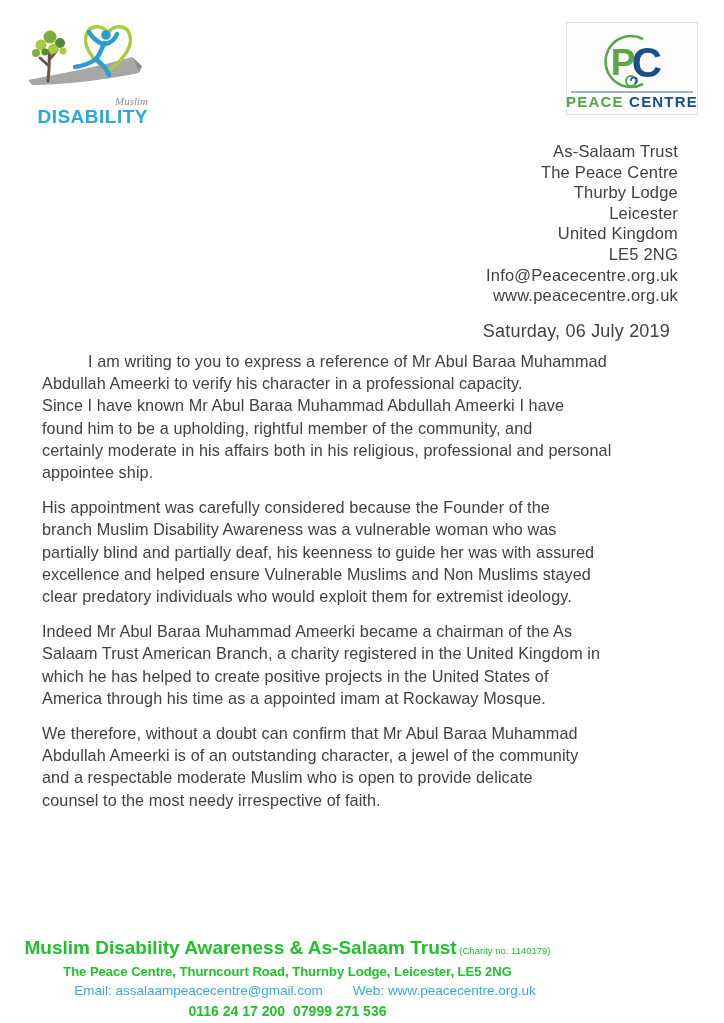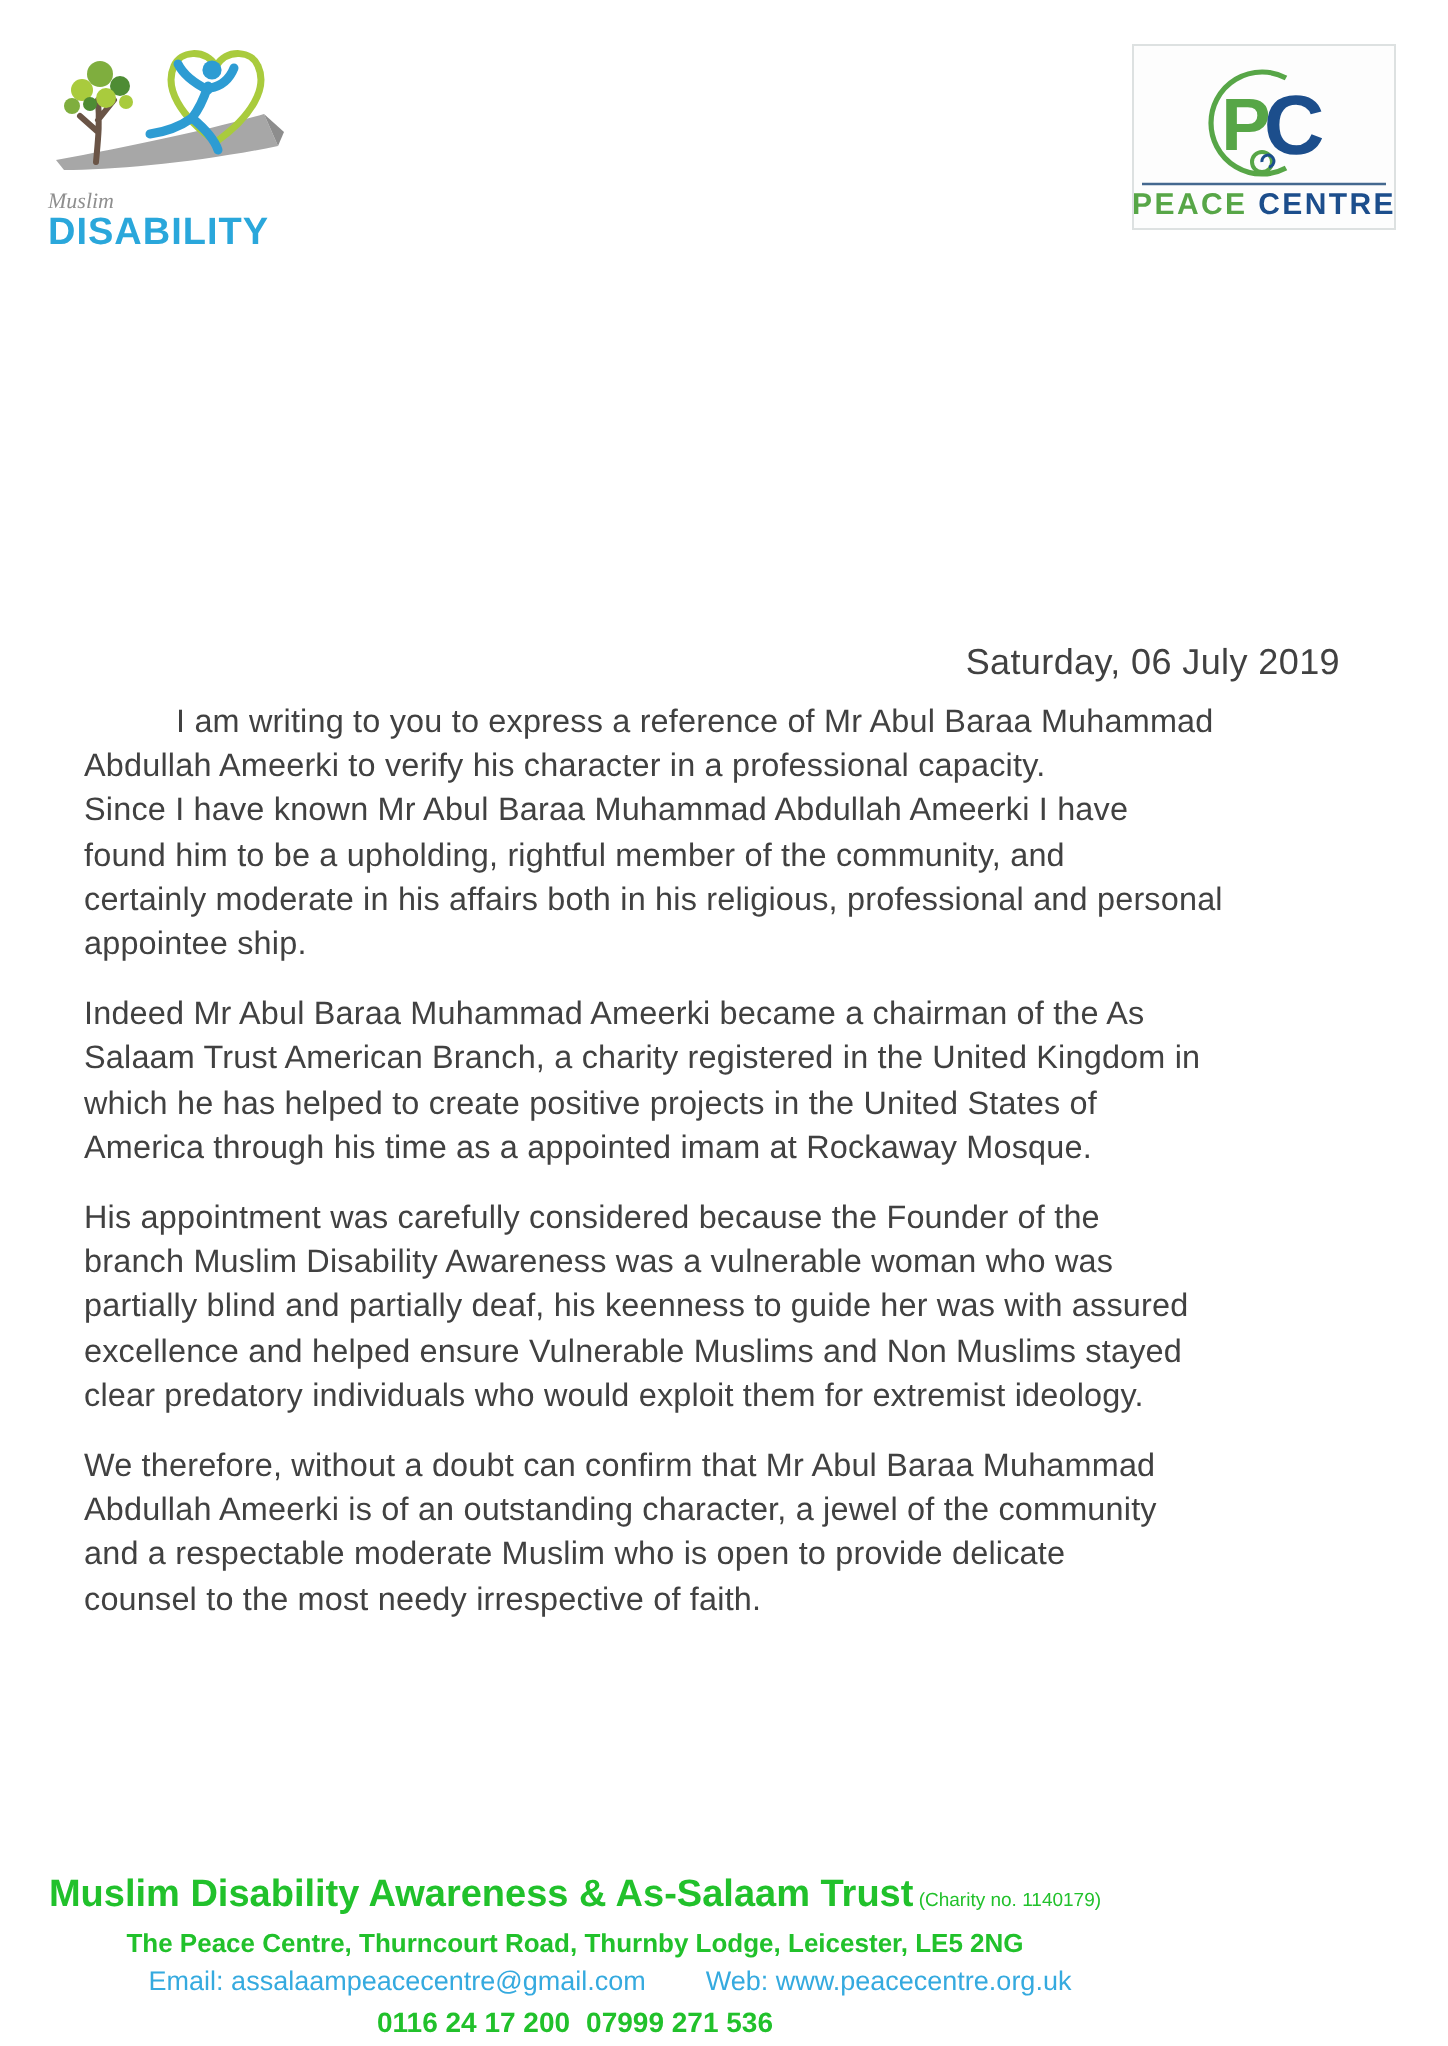--- a/index.html
+++ b/index.html
@@ -2,21 +2,21 @@
 <html><head>
 <meta charset="utf-8">
 <style>
   html,body { margin:0; padding:0; background:#ffffff; }
   .page {
     position:relative; width:724px; height:1023px; background:#ffffff;
     font-family:"Liberation Sans", sans-serif; color:#414141; overflow:hidden;
   }
 
   
-  .logo-left { position:absolute; left:24px; top:16px; width:124px; text-align:left; }
+  .logo-left { position:absolute; left:24px; top:16px; width:124px; text-align:right; }
   .logo-left svg { display:block; margin:0 auto; }
   .ml-script { font-family:"Liberation Serif", serif; font-style:italic; color:#8f8f8f;
                font-size:11px; line-height:11px; margin-top:-6px; }
   .ml-word { color:#2aa7db; font-weight:bold; font-size:19px; line-height:20px;
              letter-spacing:0.5px; }
 
   .logo-right { position:absolute; left:566px; top:22px; width:132px; height:93px;
                 background:#fdfdfd; border:1px solid #dde1e1; box-sizing:border-box;
                 padding-top:3px; }
 
@@ -94,39 +94,47 @@
         <circle cx="64" cy="55" r="5" stroke="#57a647" stroke-width="2"></circle>
         <path d="M64 55 a3 3 0 1 1 3.5 2.5" stroke="#1c4e8c" stroke-width="1.5"></path>
       </g>
 
       <line x1="4" y1="66" x2="126" y2="66" stroke="#44688f" stroke-width="1.2"></line>
 
       <text x="65" y="81" text-anchor="middle" font-size="15" font-weight="bold" letter-spacing="1.2"><tspan fill="#57a647">PEACE </tspan><tspan fill="#1c4e8c">CENTRE</tspan></text>
     </svg>
   </div>
 
+  <div class="address">As-Salaam Trust
+The Peace Centre
+Thurby Lodge
+Leicester
+United Kingdom
+LE5 2NG
+Info@Peacecentre.org.uk
+www.peacecentre.org.uk</div>
 
   <div class="date">Saturday, 06 July 2019</div>
 
   <div class="body-block">
     <p class="indent-first">I am writing to you to express a reference of Mr Abul Baraa Muhammad
 Abdullah Ameerki to verify his character in a professional capacity.
 Since I have known Mr Abul Baraa Muhammad Abdullah Ameerki I have
 found him to be a upholding, rightful member of the community, and
 certainly moderate in his affairs both in his religious, professional and personal
 appointee ship.</p>
-    <p>Indeed Mr Abul Baraa Muhammad Ameerki became a chairman of the As
-Salaam Trust American Branch, a charity registered in the United Kingdom in
-which he has helped to create positive projects in the United States of
-America through his time as a appointed imam at Rockaway Mosque.</p>
     <p>His appointment was carefully considered because the Founder of the
 branch Muslim Disability Awareness was a vulnerable woman who was
 partially blind and partially deaf, his keenness to guide her was with assured
 excellence and helped ensure Vulnerable Muslims and Non Muslims stayed
 clear predatory individuals who would exploit them for extremist ideology.</p>
+    <p>Indeed Mr Abul Baraa Muhammad Ameerki became a chairman of the As
+Salaam Trust American Branch, a charity registered in the United Kingdom in
+which he has helped to create positive projects in the United States of
+America through his time as a appointed imam at Rockaway Mosque.</p>
     <p>We therefore, without a doubt can confirm that Mr Abul Baraa Muhammad
 Abdullah Ameerki is of an outstanding character, a jewel of the community
 and a respectable moderate Muslim who is open to provide delicate
 counsel to the most needy irrespective of faith.</p>
   </div>
 
   <div class="footer">
     <div class="f-title"><span>Muslim Disability Awareness &amp; As-Salaam Trust</span><span class="f-charity"> (Charity no. 1140179)</span></div>
     <div class="f-addr">The Peace Centre, Thurncourt Road, Thurnby Lodge, Leicester, LE5 2NG</div>
     <div class="f-contact">

